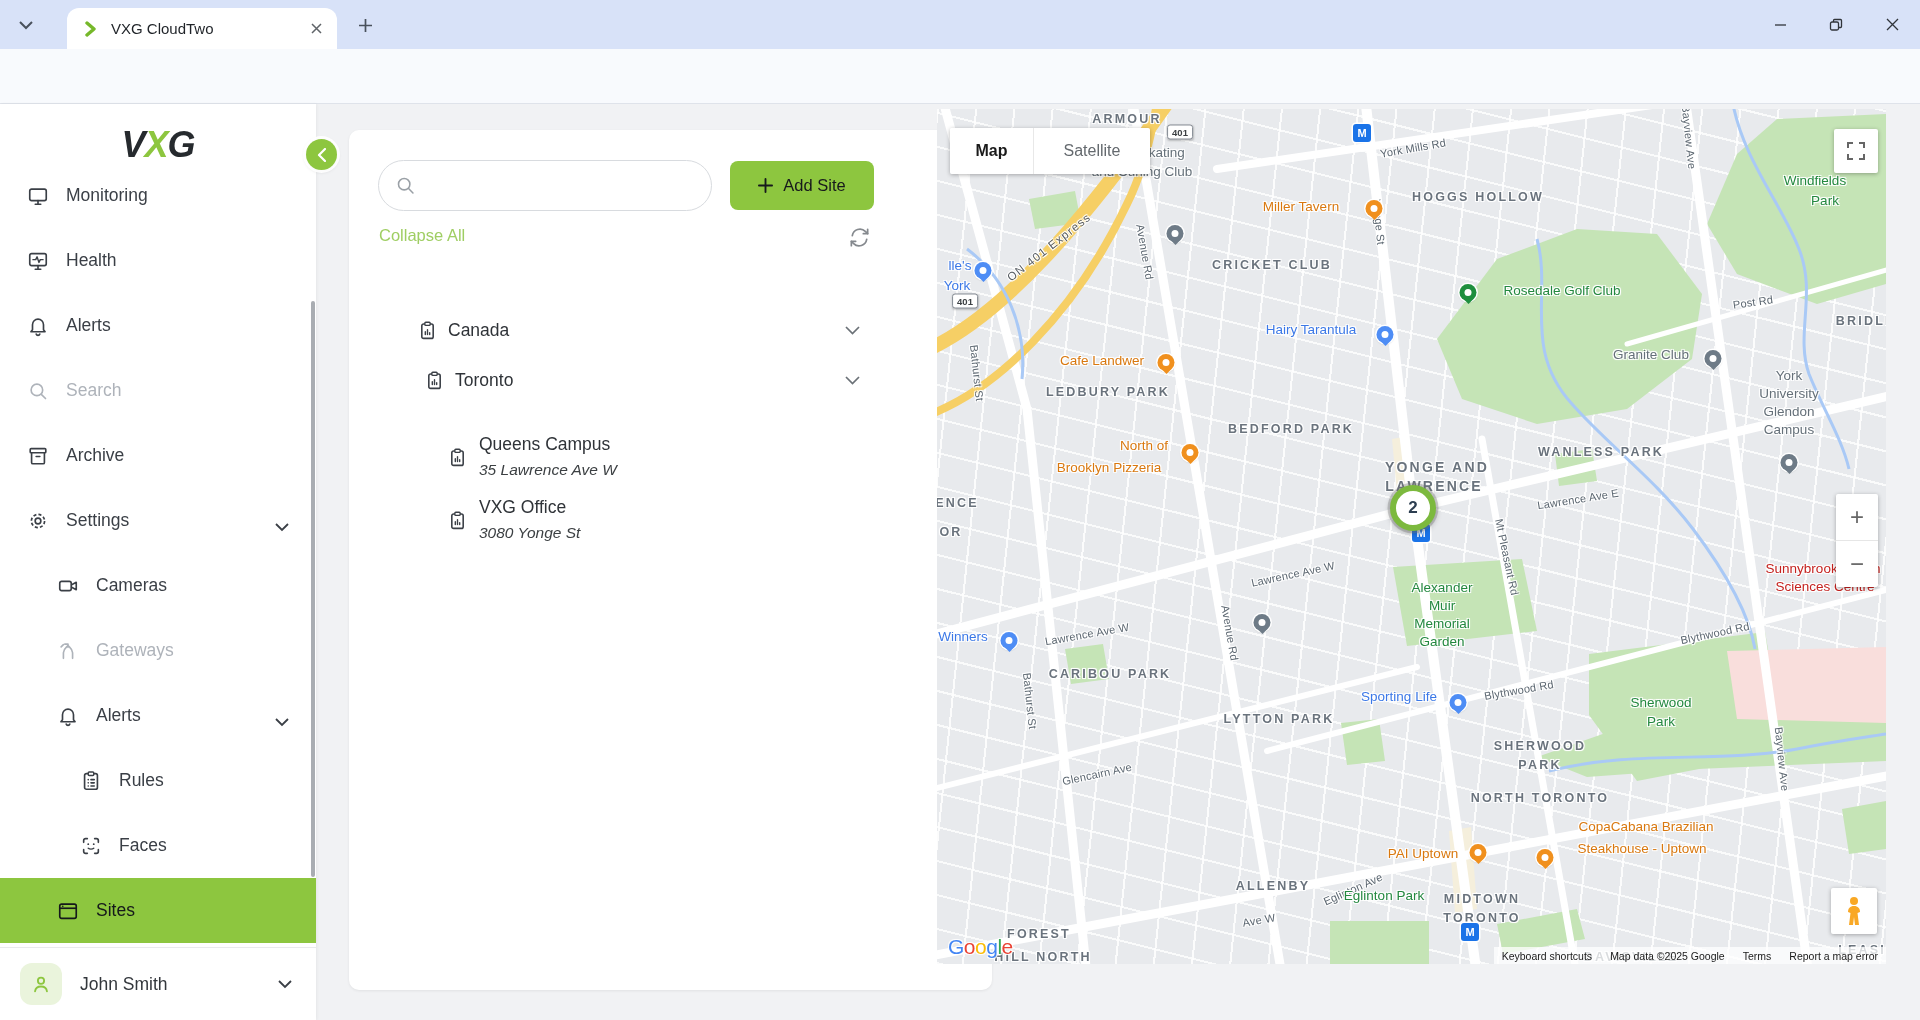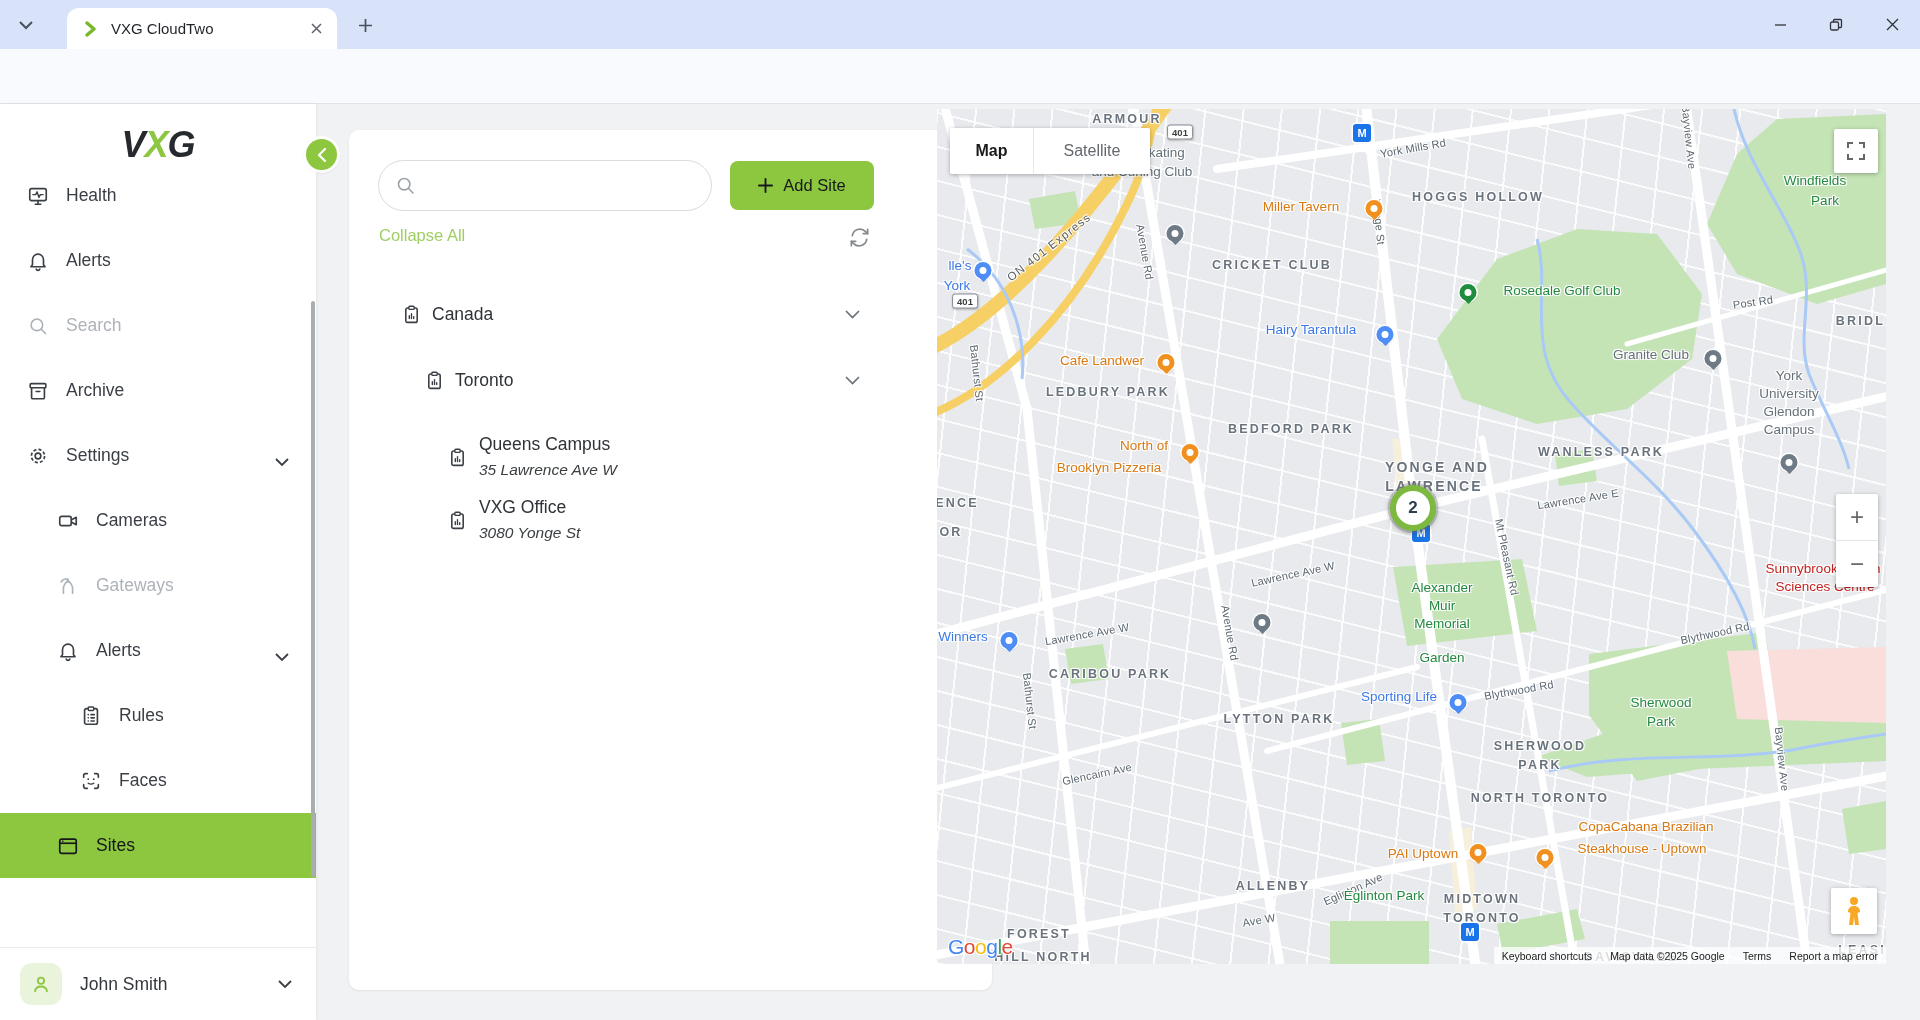--- a/index.html
+++ b/index.html
@@ -208,20 +208,29 @@
 <div id="app">
 
   <aside id="sidebar">
     <div id="logo-area">
       <span id="vxg-logo"><span>V</span><span class="x">X</span><span>G</span></span>
     </div>
     <nav id="nav">
         <div class="nav-row lv0">
           <span class="nic">
             <svg viewBox="0 0 24 24" fill="none">
+              <rect x="3" y="4.5" width="18" height="12.5" rx="2" stroke="currentColor" stroke-width="1.8"></rect>
+              <path d="M9 21h6M12 17v4" stroke="currentColor" stroke-width="1.8" stroke-linecap="round"></path>
+            </svg>
+          </span>
+          <span class="nlabel">Monitoring</span>
+        </div>
+        <div class="nav-row lv0">
+          <span class="nic">
+            <svg viewBox="0 0 24 24" fill="none">
               <rect x="3" y="4" width="18" height="13" rx="2" stroke="currentColor" stroke-width="1.8"></rect>
               <path d="M6.5 10.5h3l1.5-3 2 6 1.5-3h3" stroke="currentColor" stroke-width="1.6" stroke-linecap="round" stroke-linejoin="round"></path>
               <path d="M9 21h6M12 17v4" stroke="currentColor" stroke-width="1.8" stroke-linecap="round"></path>
             </svg>
           </span>
           <span class="nlabel">Health</span>
         </div>
         <div class="nav-row lv0">
           <span class="nic">
             <svg viewBox="0 0 24 24" fill="none">
@@ -366,21 +375,21 @@
     <span id="collapse-all">Collapse All</span>
     <span id="refresh-btn">
       <svg width="23" height="23" viewBox="0 0 24 24" fill="none">
           <path d="M4.5 10a8 8 0 0 1 13.6-4.3l2.4 2.3" stroke="currentColor" stroke-width="1.8" stroke-linecap="round"></path>
           <path d="M20.5 3.5V8h-4.5" stroke="currentColor" stroke-width="1.8" stroke-linecap="round" stroke-linejoin="round"></path>
           <path d="M19.5 14a8 8 0 0 1-13.6 4.3l-2.4-2.3" stroke="currentColor" stroke-width="1.8" stroke-linecap="round"></path>
           <path d="M3.5 20.5V16H8" stroke="currentColor" stroke-width="1.8" stroke-linecap="round" stroke-linejoin="round"></path>
         </svg>
     </span>
 
-    <div class="trow" style="top:162px;height:44px;padding-left:52px">
+    <div class="trow" style="top:178px;height:44px;padding-left:68px">
       <span class="tic">
         <svg viewBox="0 0 24 24" fill="none">
             <rect x="5.5" y="4.5" width="13" height="16.5" rx="2" stroke="currentColor" stroke-width="1.8"></rect>
             <rect x="9" y="2.5" width="6" height="3.6" rx="1" fill="#fff" stroke="currentColor" stroke-width="1.6"></rect>
             <path d="M9.5 16.5v-3M12 16.5v-5.5M14.5 16.5v-2" stroke="currentColor" stroke-width="1.6" stroke-linecap="round"></path>
           </svg>
       </span>
       <span class="tlabel">Canada</span>
       <span class="tchev">
         <svg width="15" height="9" viewBox="0 0 15 9" fill="none">
@@ -537,21 +546,21 @@
         <span class="ml shop" style="left: 20px; top: 176px; transform: translate(-50%, -50%) rotate(0deg);">York</span>
         <span class="ml shop" style="left: 374px; top: 220px; transform: translate(-50%, -50%) rotate(0deg);">Hairy Tarantula</span>
         <span class="ml shop" style="left: 26px; top: 527px; transform: translate(-50%, -50%) rotate(0deg);">Winners</span>
         <span class="ml shop" style="left: 462px; top: 587px; transform: translate(-50%, -50%) rotate(0deg);">Sporting Life</span>
         <span class="ml park" style="left: 625px; top: 181px; transform: translate(-50%, -50%) rotate(0deg);">Rosedale Golf Club</span>
         <span class="ml park" style="left: 878px; top: 71px; transform: translate(-50%, -50%) rotate(0deg);">Windfields</span>
         <span class="ml park" style="left: 888px; top: 91px; transform: translate(-50%, -50%) rotate(0deg);">Park</span>
         <span class="ml park" style="left: 505px; top: 478px; transform: translate(-50%, -50%) rotate(0deg);">Alexander</span>
         <span class="ml park" style="left: 505px; top: 496px; transform: translate(-50%, -50%) rotate(0deg);">Muir</span>
         <span class="ml park" style="left: 505px; top: 514px; transform: translate(-50%, -50%) rotate(0deg);">Memorial</span>
-        <span class="ml park" style="left: 505px; top: 548px; transform: translate(-50%, -50%) rotate(0deg);">Garden</span>
+        <span class="ml park" style="left: 505px; top: 532px; transform: translate(-50%, -50%) rotate(0deg);">Garden</span>
         <span class="ml park" style="left: 724px; top: 593px; transform: translate(-50%, -50%) rotate(0deg);">Sherwood</span>
         <span class="ml park" style="left: 724px; top: 612px; transform: translate(-50%, -50%) rotate(0deg);">Park</span>
         <span class="ml park" style="left: 447px; top: 786px; transform: translate(-50%, -50%) rotate(0deg);">Eglinton Park</span>
         <span class="ml civic" style="left: 178px; top: 43px; transform: translate(-50%, -50%) rotate(0deg);">Toronto Cricket Skating</span>
         <span class="ml civic" style="left: 205px; top: 62px; transform: translate(-50%, -50%) rotate(0deg);">and Curling Club</span>
         <span class="ml civic" style="left: 714px; top: 245px; transform: translate(-50%, -50%) rotate(0deg);">Granite Club</span>
         <span class="ml civic" style="left: 852px; top: 266px; transform: translate(-50%, -50%) rotate(0deg);">York</span>
         <span class="ml civic" style="left: 852px; top: 284px; transform: translate(-50%, -50%) rotate(0deg);">University</span>
         <span class="ml civic" style="left: 852px; top: 302px; transform: translate(-50%, -50%) rotate(0deg);">Glendon</span>
         <span class="ml civic" style="left: 852px; top: 320px; transform: translate(-50%, -50%) rotate(0deg);">Campus</span>

